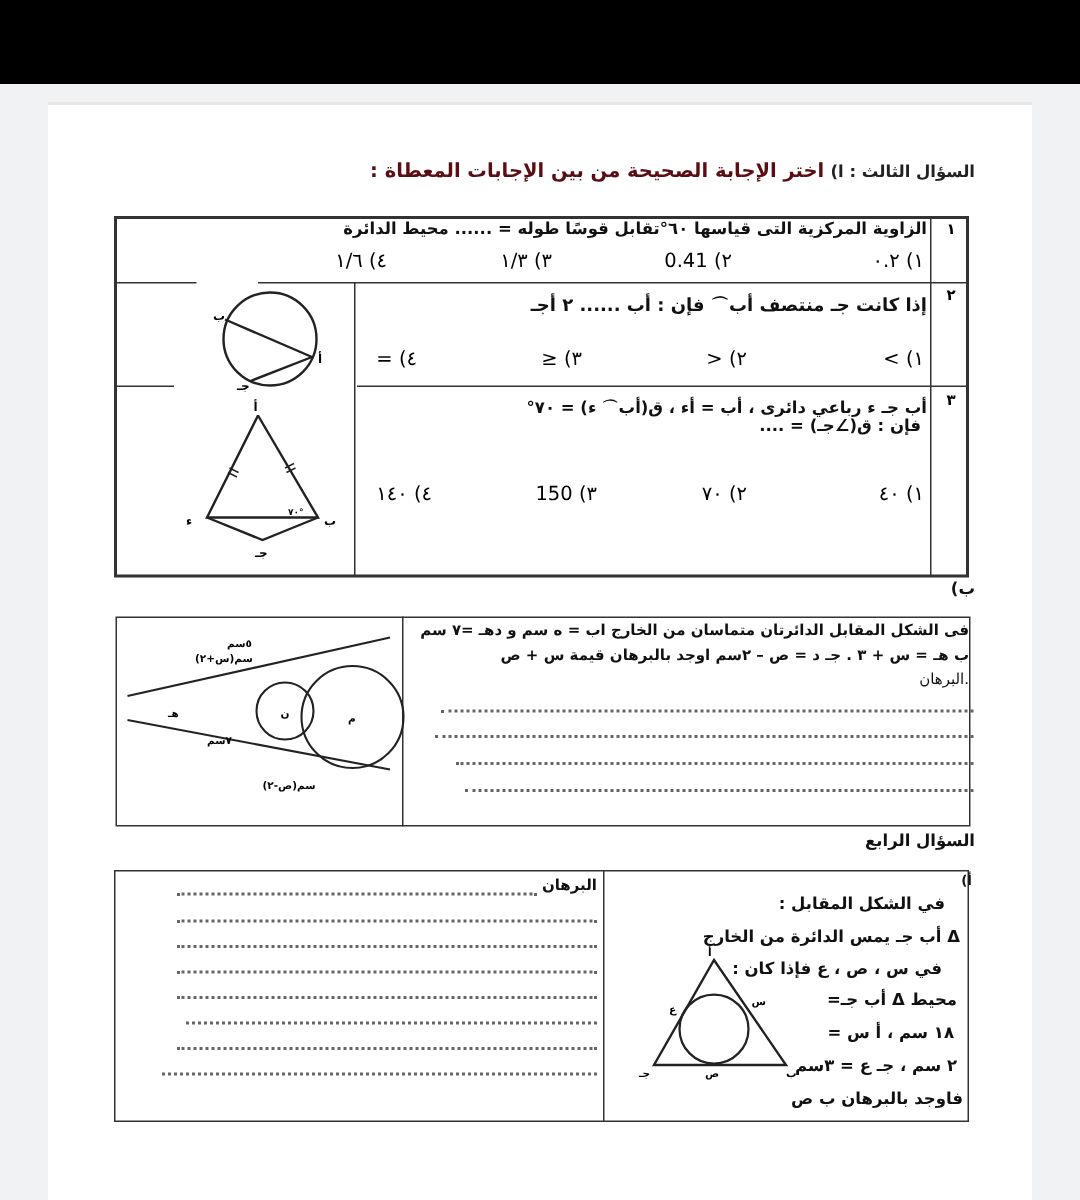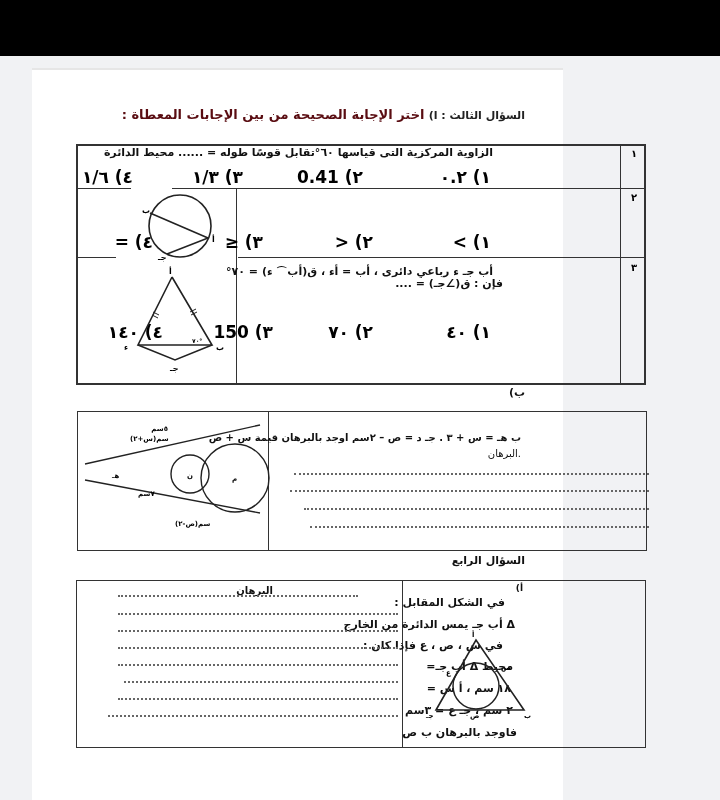--- a/index.html
+++ b/index.html
@@ -1,27 +1,27 @@
 <!DOCTYPE html>
 <html><head>
 <meta charset="utf-8">
 <style>
   * { box-sizing: border-box; margin: 0; padding: 0; }
   html, body { width: 720px; height: 800px; overflow: hidden; background: #f1f2f4; font-family: "DejaVu Sans", sans-serif; }
   .topbar { position: absolute; left: 0; top: 0; width: 720px; height: 56px; background: #000; }
-  .sheet { position: absolute; left: 32px; top: 68px; width: 531px; height: 732px; background: #fff; border-top: 2px solid #e6e6e6; padding-left: 32px; }
+  .sheet { position: absolute; left: 32px; top: 68px; width: 656px; height: 732px; background: #fff; border-top: 2px solid #e6e6e6; padding-left: 32px; }
   .ar { direction: rtl; font-weight: bold; color: #111; }
   .abs { position: absolute; }
   .title { right: 38px; top: 37px; font-size: 12px; white-space: nowrap; }
   .title .q { font-size: 11px; color: #222; }
   .title .red { color: #5a0d12; font-size: 13px; }
   .line { position: absolute; background: #333; }
   .txt { position: absolute; font-size: 11px; white-space: nowrap; direction: rtl; font-weight: bold; color: #111; }
   .small { font-size: 10px; }
-  .opt { position: absolute; font-size: 17px; font-weight: bold; white-space: nowrap; direction: rtl; }
+  .opt { position: absolute; font-size: 13px; font-weight: normal; white-space: nowrap; direction: rtl; }
   .dots { position: absolute; border-bottom: 2px dotted #666; height: 2px; }
   .boxb { position: absolute; border: 1.5px solid #333; }
   svg { position: absolute; overflow: visible; }
   .num { position: absolute; font-size: 10px; font-weight: bold; }
 </style>
 </head>
 <body>
 
 <div class="topbar"></div>
 
@@ -46,37 +46,38 @@
   <div class="line" style="left:204px;top:118px;width:1.2px;height:196px;"></div>
 
   <div class="num" style="left:599px;top:78px;">١</div>
   <div class="txt" style="right:70px;top:76px;margin-left:20px;">الزاوية المركزية التى قياسها ٦٠°تقابل قوسًا طوله = ...... محيط الدائرة</div>
   <div class="opt" style="right:72px;top:97px;"><span>١) ٠.٢</span></div>
   <div class="opt" style="right:200px;top:97px;"><span>٢) 0.41</span></div>
   <div class="opt" style="right:320px;top:97px;"><span>٣) ١/٣</span></div>
   <div class="opt" style="right:430px;top:97px;"><span>٤) ١/٦</span></div>
 
   <div class="num" style="left:599px;top:122px;">٢</div>
+  <div class="txt" style="right:70px;top:125px;font-size:12px;">إذا كانت جـ منتصف أب⌒ فإن : أب ...... ٢ أجـ</div>
   <div class="opt" style="right:72px;top:162px;"><span>١) &gt;</span></div>
   <div class="opt" style="right:190px;top:162px;"><span>٢) &lt;</span></div>
   <div class="opt" style="right:300px;top:162px;"><span>٣) ≤</span></div>
   <div class="opt" style="right:410px;top:162px;"><span>٤) =</span></div>
 
   <svg width="80" height="75" style="left:110px;top:118px;">
     <circle cx="38" cy="38" r="31" fill="none" stroke="#222" stroke-width="1.6"></circle>
     <line x1="8" y1="25" x2="66" y2="50" stroke="#222" stroke-width="1.6"></line>
     <line x1="25" y1="66" x2="66" y2="50" stroke="#222" stroke-width="1.6"></line>
     <text x="70" y="54" font-size="8" font-weight="bold">أ</text>
     <text x="0" y="25" font-size="8" font-weight="bold">ب</text>
     <text x="16" y="72" font-size="8" font-weight="bold">جـ</text>
   </svg>
 
   <div class="num" style="left:599px;top:192px;">٣</div>
   <div class="txt" style="right:70px;top:194px;">أب جـ ء رباعي دائرى ، أب = أء ، ق(أب⌒ ء) = ٧٠°</div>
-  <div class="txt" style="right:60px;top:207px;text-align:right;">فإن : ق(∠جـ) = ....</div>
+  <div class="txt" style="right:74px;top:207px;text-align:right;">فإن : ق(∠جـ) = ....</div>
   <div class="opt" style="right:72px;top:252px;"><span>١) ٤٠</span></div>
   <div class="opt" style="right:190px;top:252px;"><span>٢) ٧٠</span></div>
   <div class="opt" style="right:290px;top:252px;"><span>٣) 150</span></div>
   <div class="opt" style="right:400px;top:252px;"><span>٤) ١٤٠</span></div>
 
   <svg width="120" height="115" style="left:90px;top:195px;">
     <polyline points="50,12 16,80 90,80 50,12" fill="none" stroke="#222" stroke-width="1.6"></polyline>
     <polyline points="16,80 53,95 90,80" fill="none" stroke="#222" stroke-width="1.6"></polyline>
     <line x1="31" y1="47" x2="37" y2="50" stroke="#222" stroke-width="1"></line>
     <line x1="30" y1="50" x2="36" y2="53" stroke="#222" stroke-width="1"></line>
@@ -85,20 +86,21 @@
     <text x="47" y="9" font-size="8" font-weight="bold">أ</text>
     <text x="94" y="85" font-size="8" font-weight="bold">ب</text>
     <text x="2" y="85" font-size="8" font-weight="bold">ء</text>
     <text x="48" y="106" font-size="8" font-weight="bold">جـ</text>
     <text x="70" y="78" font-size="6" font-weight="bold">٧٠°</text>
   </svg>
 
   <div class="txt" style="right:38px;top:316px;">ب)</div>
   <div class="boxb" style="left:45px;top:341px;width:570px;height:140px;"></div>
   <div class="line" style="left:236px;top:341px;width:1.2px;height:140px;"></div>
+  <div class="txt small" style="right:42px;top:345px;">فى الشكل المقابل  الدائرتان متماسان من الخارج   اب = ه سم و دهـ =٧ سم</div>
   <div class="txt small" style="right:42px;top:362px;">ب هـ = س + ٣  .  جـ د = ص – ٢سم  اوجد بالبرهان قيمة س + ص</div>
   <div class="txt small" style="right:42px;top:378px;font-weight:normal;">.البرهان</div>
   <div class="dots" style="left:262px;top:403px;width:355px;"></div>
   <div class="dots" style="left:258px;top:420px;width:359px;"></div>
   <div class="dots" style="left:272px;top:438px;width:345px;"></div>
   <div class="dots" style="left:278px;top:456px;width:339px;"></div>
 
   <svg width="190" height="130" style="left:48px;top:346px;">
     <line x1="5" y1="48" x2="180" y2="9" stroke="#222" stroke-width="1.4"></line>
     <line x1="5" y1="64" x2="180" y2="97" stroke="#222" stroke-width="1.4"></line>

